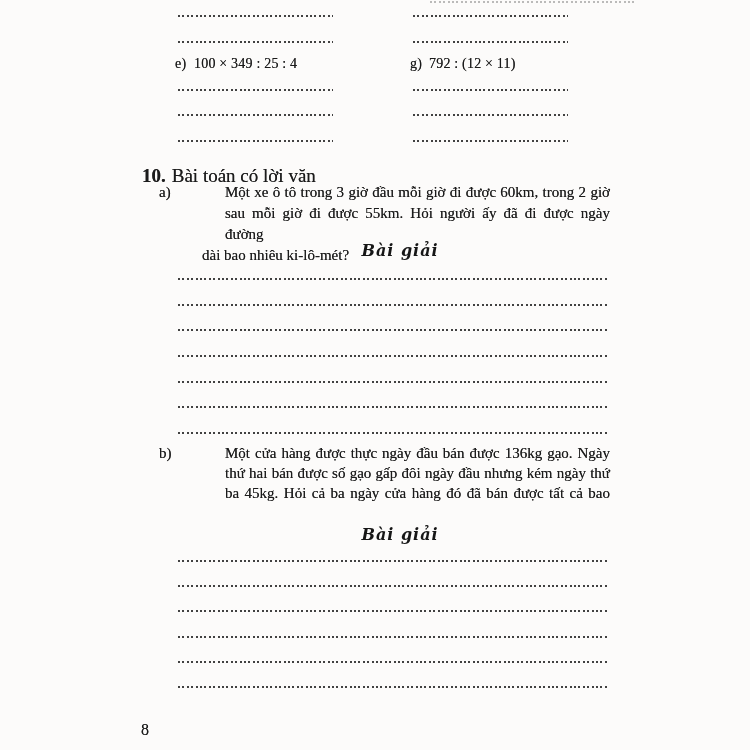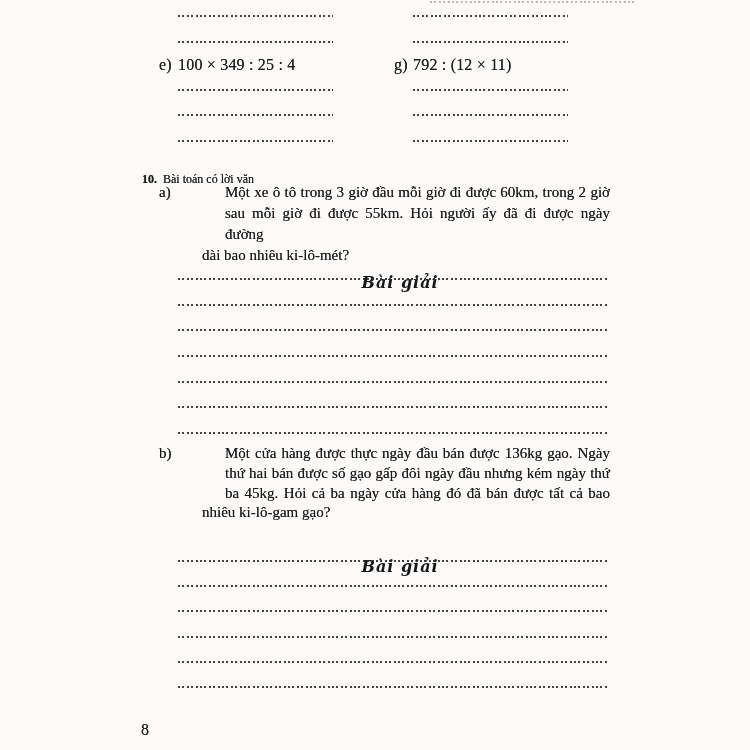--- a/index.html
+++ b/index.html
@@ -30,30 +30,30 @@
   .col { position: absolute; top: 0; width: 174px; height: 150px; }
   #col-e { left: 159px; }
   #col-g { left: 394px; }
   .col .dotline { position: absolute; left: 19px; right: 0; }
   .col .d1 { top: 15px; }
   .col .d2 { top: 41px; }
   .col .d3 { top: 89px; }
   .col .d4 { top: 114px; }
   .col .d5 { top: 140px; }
   .expr {
-    position: absolute; top: 56px; left: 0;
-    font-size: 16px; white-space: nowrap;
+    position: absolute; top: 56px; left: 16px;
+    font-size: 14px; white-space: nowrap;
     letter-spacing: 0.2px;
     text-shadow: 0 0 0.5px rgba(25,25,25,0.75);
   }
   .expr-label { display: inline-block; width: 19px; }
 
   .heading10 {
-    position: absolute; left: 142px; top: 172px;
-    font-size: 12px; white-space: nowrap;
+    position: absolute; left: 142px; top: 165px;
+    font-size: 19px; white-space: nowrap;
     text-shadow: 0 0 0.5px rgba(25,25,25,0.75);
   }
   .heading10 .num { font-weight: bold; margin-right: 6px; }
 
   .para {
     position: absolute; left: 178px; width: 432px;
     font-size: 15px;
     text-shadow: 0 0 0.5px rgba(25,25,25,0.75);
   }
   #para-a { top: 182px; line-height: 21px; }
@@ -62,21 +62,20 @@
   .jline { text-align: justify; text-align-last: justify; margin-left: 47px; }
   .lline { text-align: left; margin-left: 24px; }
 
   .solution-heading {
     position: absolute; left: 184px; width: 432px;
     text-align: center;
     font-family: "DejaVu Serif", serif;
     font-style: italic; font-weight: bold;
     font-size: 16px; letter-spacing: 1px;
     color: #161616;
-    margin-top: 32px;
   }
   #sol-a { top: 241px; }
   #sol-b { top: 525px; }
 
   .ansgroup { position: absolute; left: 178px; width: 430px; }
   #ans-a { top: 254.3px; }
   #ans-b { top: 536.6px; }
   .ansrow { display: flex; align-items: flex-end; }
   #ans-a .ansrow { height: 25.7px; }
   #ans-b .ansrow { height: 25.3px; }
@@ -152,21 +151,20 @@
     <div class="ansrow">
         <div class="dotline"></div>
       </div>
   </div>
 
   <div class="para" id="para-b">
     <span class="plabel">b)</span>
     <div class="jline">Một cửa hàng được thực ngày đầu bán được 136kg gạo. Ngày</div>
     <div class="jline">thứ hai bán được số gạo gấp đôi ngày đầu nhưng kém ngày thứ</div>
     <div class="jline">ba 45kg. Hỏi cả ba ngày cửa hàng đó đã bán được tất cả bao</div>
-    <div class="lline">nhiêu ki-lô-gam gạo?</div>
   </div>
 
   <div class="solution-heading" id="sol-b">Bài giải</div>
 
   <div class="ansgroup" id="ans-b">
     <div class="ansrow">
         <div class="dotline"></div>
       </div>
     <div class="ansrow">
         <div class="dotline"></div>

